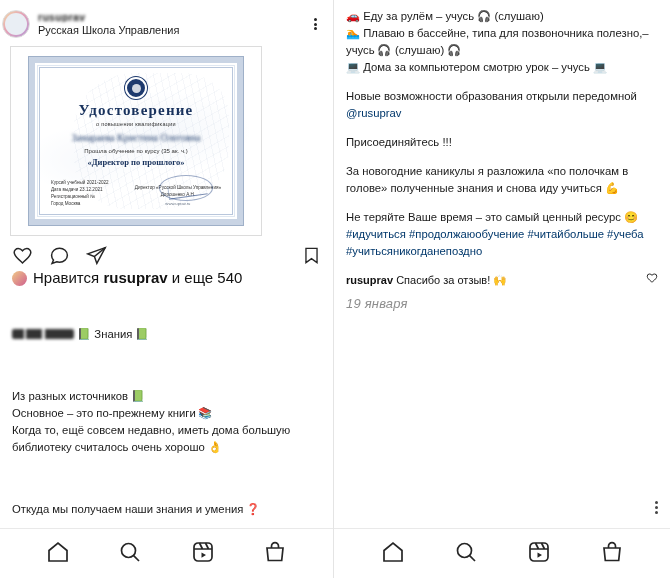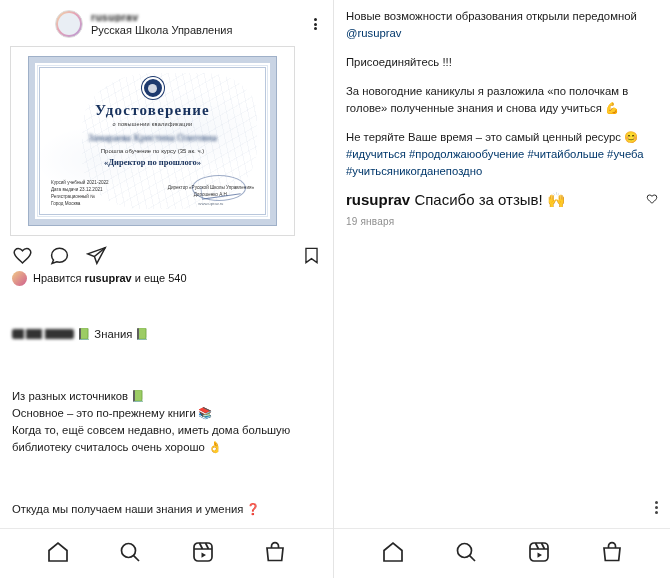--- a/index.html
+++ b/index.html
@@ -23,23 +23,22 @@
     background: #fff;
     overflow: hidden;
   }
   .pane-left { width: 334px; border-right: 1px solid #e4e4e4; }
   .pane-right { width: 336px; }
 
   
   .post-header {
     display: flex;
     align-items: center;
-    padding: 8px 10px 6px 10px;
+    padding: 8px 10px 6px 2px;
     height: 46px;
-    margin-left: 45px;
   }
   .avatar {
     width: 28px; height: 28px; border-radius: 50%;
     background: #fff;
     border: 1px solid #ddd;
     position: relative;
     flex: 0 0 auto;
     background-image: linear-gradient(135deg, #f3dca8, #e4a0b6 45%, #b79ad6);
     padding: 2px;
   }
@@ -73,21 +72,21 @@
     width: 16px; height: 16px;
     display: flex; flex-direction: column; align-items: center; justify-content: space-between;
     padding: 2px 0;
     flex: 0 0 auto;
   }
   .more-dots i { display:block; width: 3px; height: 3px; border-radius: 50%; background: #222; }
 
   
   .media {
     margin: 0 10px;
-    width: 285px;
+    width: 252px;
     height: 190px;
     border: 1px solid #dcdcdc;
     background: #86efac;
     position: relative;
     overflow: hidden;
   }
   .cert-map {
     position: absolute; inset: 0;
     background:
       radial-gradient(ellipse 120px 60px at 62% 45%, #e8eef6 0%, rgba(232,238,246,0) 70%),
@@ -206,21 +205,21 @@
     align-items: center;
     padding: 9px 12px 4px 12px;
     height: 34px;
   }
   .actions .icon { margin-right: 16px; cursor: pointer; }
   .actions .spacer { flex: 1 1 auto; }
   .icon svg { display: block; }
 
   .likes {
     display: flex; align-items: center;
-    font-size: 11px;
+    font-size: 15px;
     padding: 0 12px;
     line-height: 16px;
   }
   .like-av {
     width: 15px; height: 15px; border-radius: 50%;
     background: linear-gradient(135deg,#f0c987,#cf5f8e);
     margin-right: 6px;
     flex: 0 0 auto;
   }
   .likes b { font-weight: bold; }
@@ -256,31 +255,32 @@
   .view-comments {
     padding: 0 12px;
     font-size: 11.3px;
     color: #8e8e8e;
     margin-bottom: 7px;
   }
   .comment-row {
     padding: 0 12px;
     display: flex;
     align-items: flex-start;
-    font-size: 15px;
+    font-size: 11px;
     line-height: 16px;
     margin-bottom: 8px;
   }
   .comment-row .ctext { flex: 1 1 auto; }
   .comment-row .ctext b { font-weight: bold; }
   .date-row {
     padding: 0 12px;
-    font-size: 10px;
+    font-size: 13px;
     color: #8e8e8e;
     letter-spacing: .2px;
+    font-style: italic;
   }
   .right-dots {
     position: absolute;
     right: 12px; bottom: 64px;
     display: flex; flex-direction: column; align-items: center; gap: 2px;
   }
   .right-dots i { width: 3px; height: 3px; border-radius: 50%; background: #444; display: block; }
 
   
   .navbar {
@@ -409,20 +409,23 @@
         <svg width="24" height="24" viewBox="0 0 24 24" fill="none" stroke="#262626" stroke-width="1.7">
             <path d="M4 8h16l-1.3 12.5H5.3z"></path>
             <path d="M8.5 8V6.2A3.5 3.5 0 0112 2.7a3.5 3.5 0 013.5 3.5V8"></path>
           </svg>
       </span>
     </div>
   </div>
 
   <div class="pane pane-right">
     <div class="rtext">
+      <div class="rblock">🚗 Еду за рулём – учусь 🎧 (слушаю)
+🏊 Плаваю в бассейне, типа для позвоночника полезно,– учусь 🎧 (слушаю) 🎧
+💻 Дома за компьютером смотрю урок – учусь 💻</div>
       <div class="rblock">Новые возможности образования открыли передомной <span class="mention">@rusuprav</span></div>
       <div class="rblock">Присоединяйтесь !!!</div>
       <div class="rblock">За новогодние каникулы я разложила «по полочкам в голове» полученные знания и снова иду учиться 💪</div>
       <div class="rblock"><span>Не теряйте Ваше время – это самый ценный ресурс 😊</span> <span class="hashtag">#идучиться #продолжаюобучение #читайбольше #учеба #учитьсяникогданепоздно</span></div>
     </div>
 
 
     <div class="comment-row">
       <span class="ctext"><b>rusuprav</b> <span>Спасибо за отзыв! 🙌</span></span>
       <span class="heart-small">

